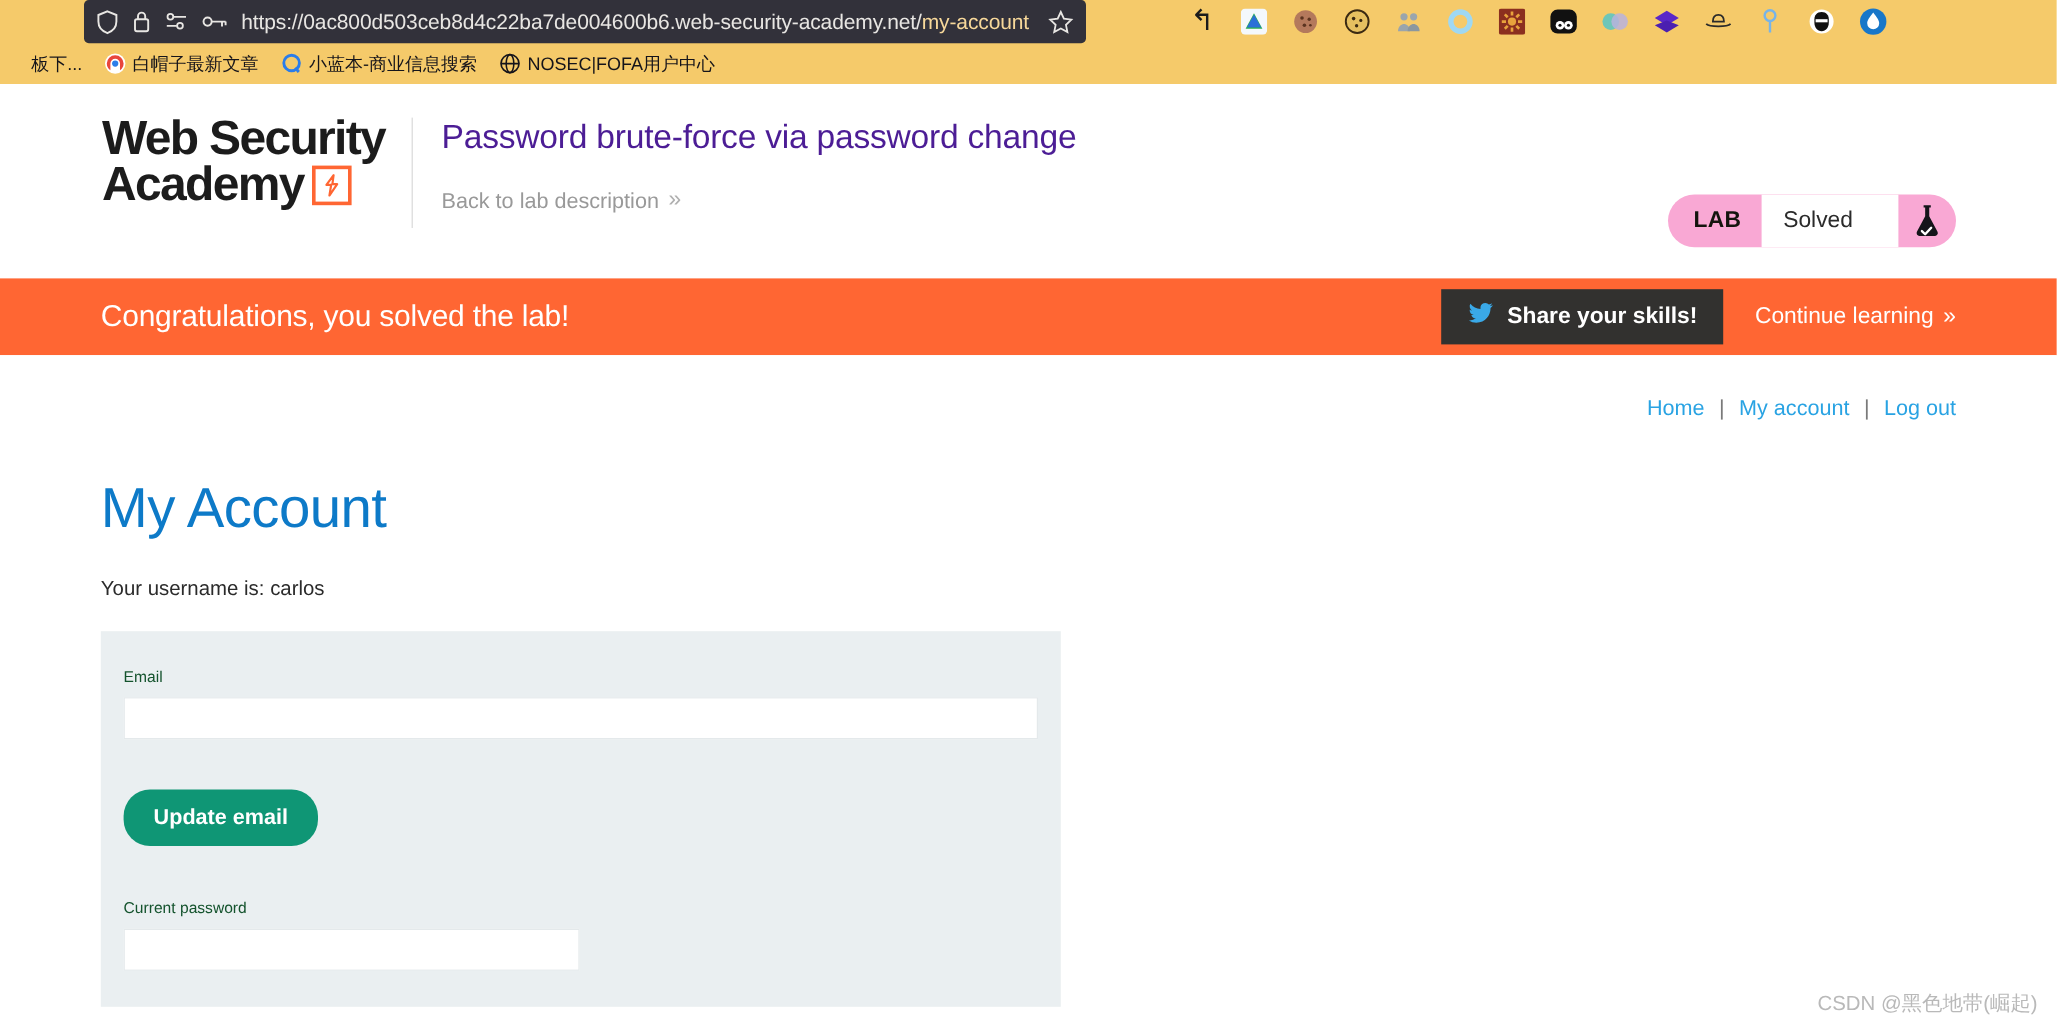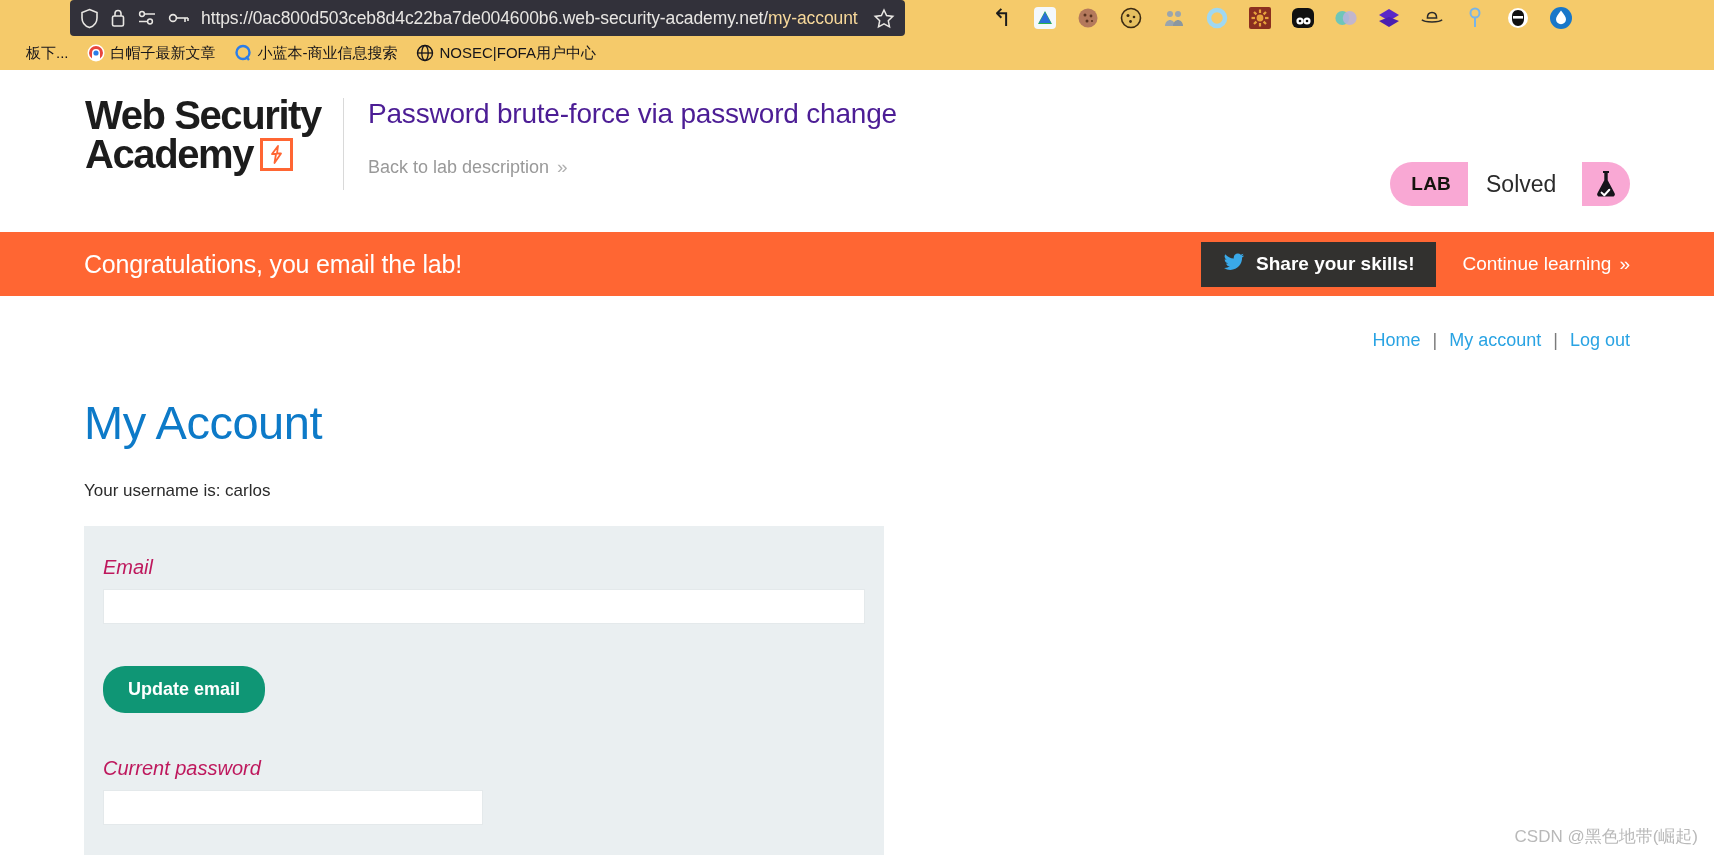--- a/index.html
+++ b/index.html
@@ -123,21 +123,21 @@
   .lab-badge {
     display: flex; align-items: center; justify-content: center;
     padding: 0 17px 0 21px;
     font-size: 19px; font-weight: 700; color: #14140e;
     letter-spacing: 0.2px;
   }
   .lab-state {
     background: #fff;
     display: flex; align-items: center;
     padding: 0 18px;
-    font-size: 23px; color: #2b2b2b;
+    font-size: 19px; color: #2b2b2b;
     min-width: 114px;
   }
   .lab-flask {
     display: flex; align-items: center; justify-content: center;
     width: 48px;
   }
 
   
   .banner {
     background: #ff6633;
@@ -195,23 +195,22 @@
     color: #2b2b2b;
   }
   .form-panel {
     margin-top: 25px;
     background: #eaeff1;
     width: 800px;
     padding: 30px 19px 30px 19px;
     min-height: 300px;
   }
   .field-label {
-    font-size: 20px; color: #be185d;
+    font-size: 13px; color: #14532d;
     margin-bottom: 10px;
-    font-style: italic;
   }
   .text-input {
     width: 762px; height: 35px;
     background: #fff; border: 1px solid #e4e9eb;
     display: block;
   }
   .text-input.small { width: 380px; }
   .btn-primary {
     margin-top: 42px;
     background: #0f9675;
@@ -448,21 +447,21 @@
       <svg width="26" height="30" viewBox="0 0 26 30">
         <path d="M10 2 h6 v2 h-1.3 v7.2 L21.5 24 a2.4 2.4 0 0 1-2.1 3.6 H6.6 A2.4 2.4 0 0 1 4.5 24 l6.8-12.8 V4 H10 Z" fill="#15141a"></path>
         <path d="M7.6 20.5 h10.8 l2.8 4.2 a1.6 1.6 0 0 1-1.4 2.4 H6.2 a1.6 1.6 0 0 1-1.4-2.4 Z" fill="#15141a"></path>
         <path d="M8.6 23.6 l2.7 2.6 l5-5.4" fill="none" stroke="#fff" stroke-width="2" stroke-linecap="round" stroke-linejoin="round"></path>
       </svg>
     </div>
   </div>
 </div>
 
 <div class="banner">
-  <div class="banner-text">Congratulations, you email the lab!</div>
+  <div class="banner-text">Congratulations, you solved the lab!</div>
   <div class="banner-right">
     <div class="share-btn">
       <span class="tw">
         <svg width="22" height="18" viewBox="0 0 22 18">
             <path d="M21 2.4 a8 8 0 0 1-2.4.7 a4.2 4.2 0 0 0 1.8-2.3 a8.3 8.3 0 0 1-2.6 1 a4.1 4.1 0 0 0-7.1 2.8 c0 .3 0 .6.1.9 A11.7 11.7 0 0 1 2.3 1.2 a4.1 4.1 0 0 0 1.3 5.5 a4 4 0 0 1-1.9-.5 v.1 a4.1 4.1 0 0 0 3.3 4 a4.2 4.2 0 0 1-1.9.1 a4.1 4.1 0 0 0 3.8 2.9 A8.3 8.3 0 0 1 1 15 a11.7 11.7 0 0 0 6.3 1.9 c7.6 0 11.8-6.3 11.8-11.8 v-.5 a8.4 8.4 0 0 0 2-2.2 Z" fill="#3aa9e8"></path>
           </svg>
       </span>
       <span>Share your skills!</span>
     </div>
     <div class="continue-link">

